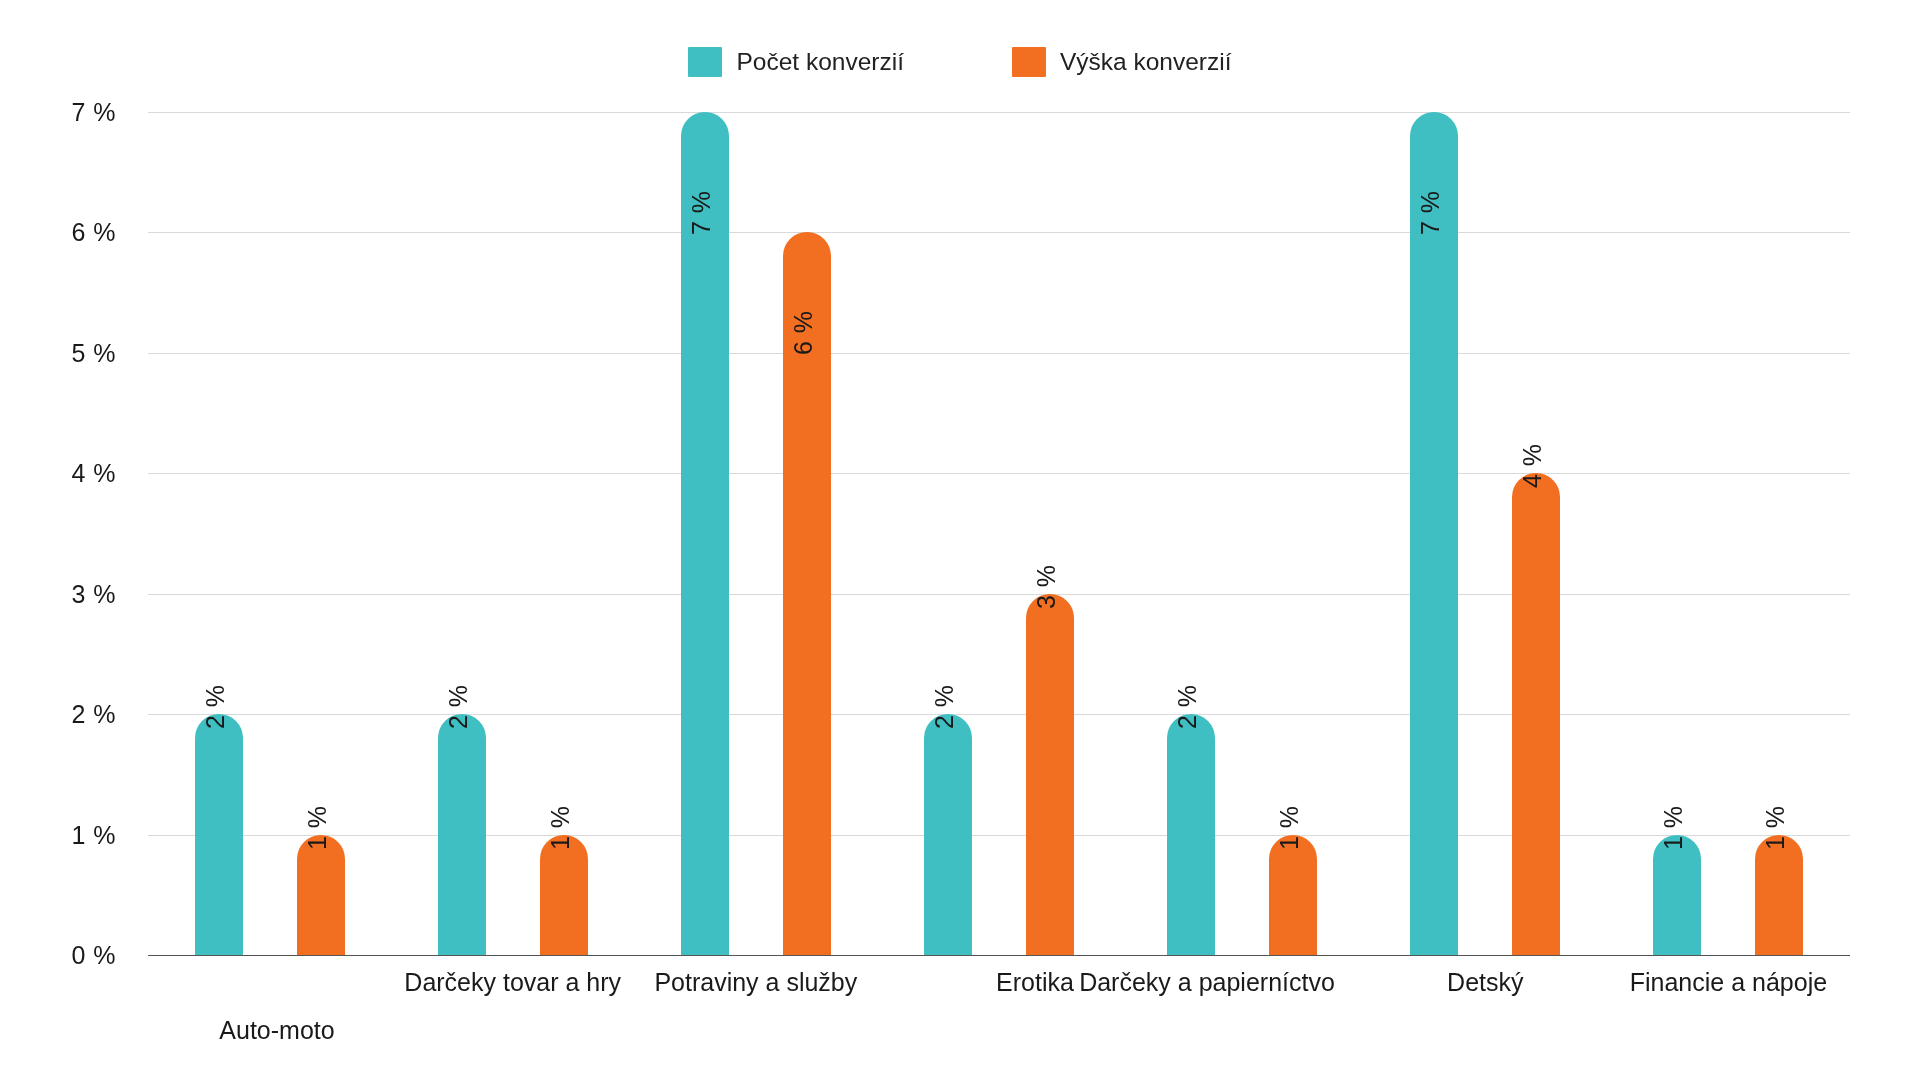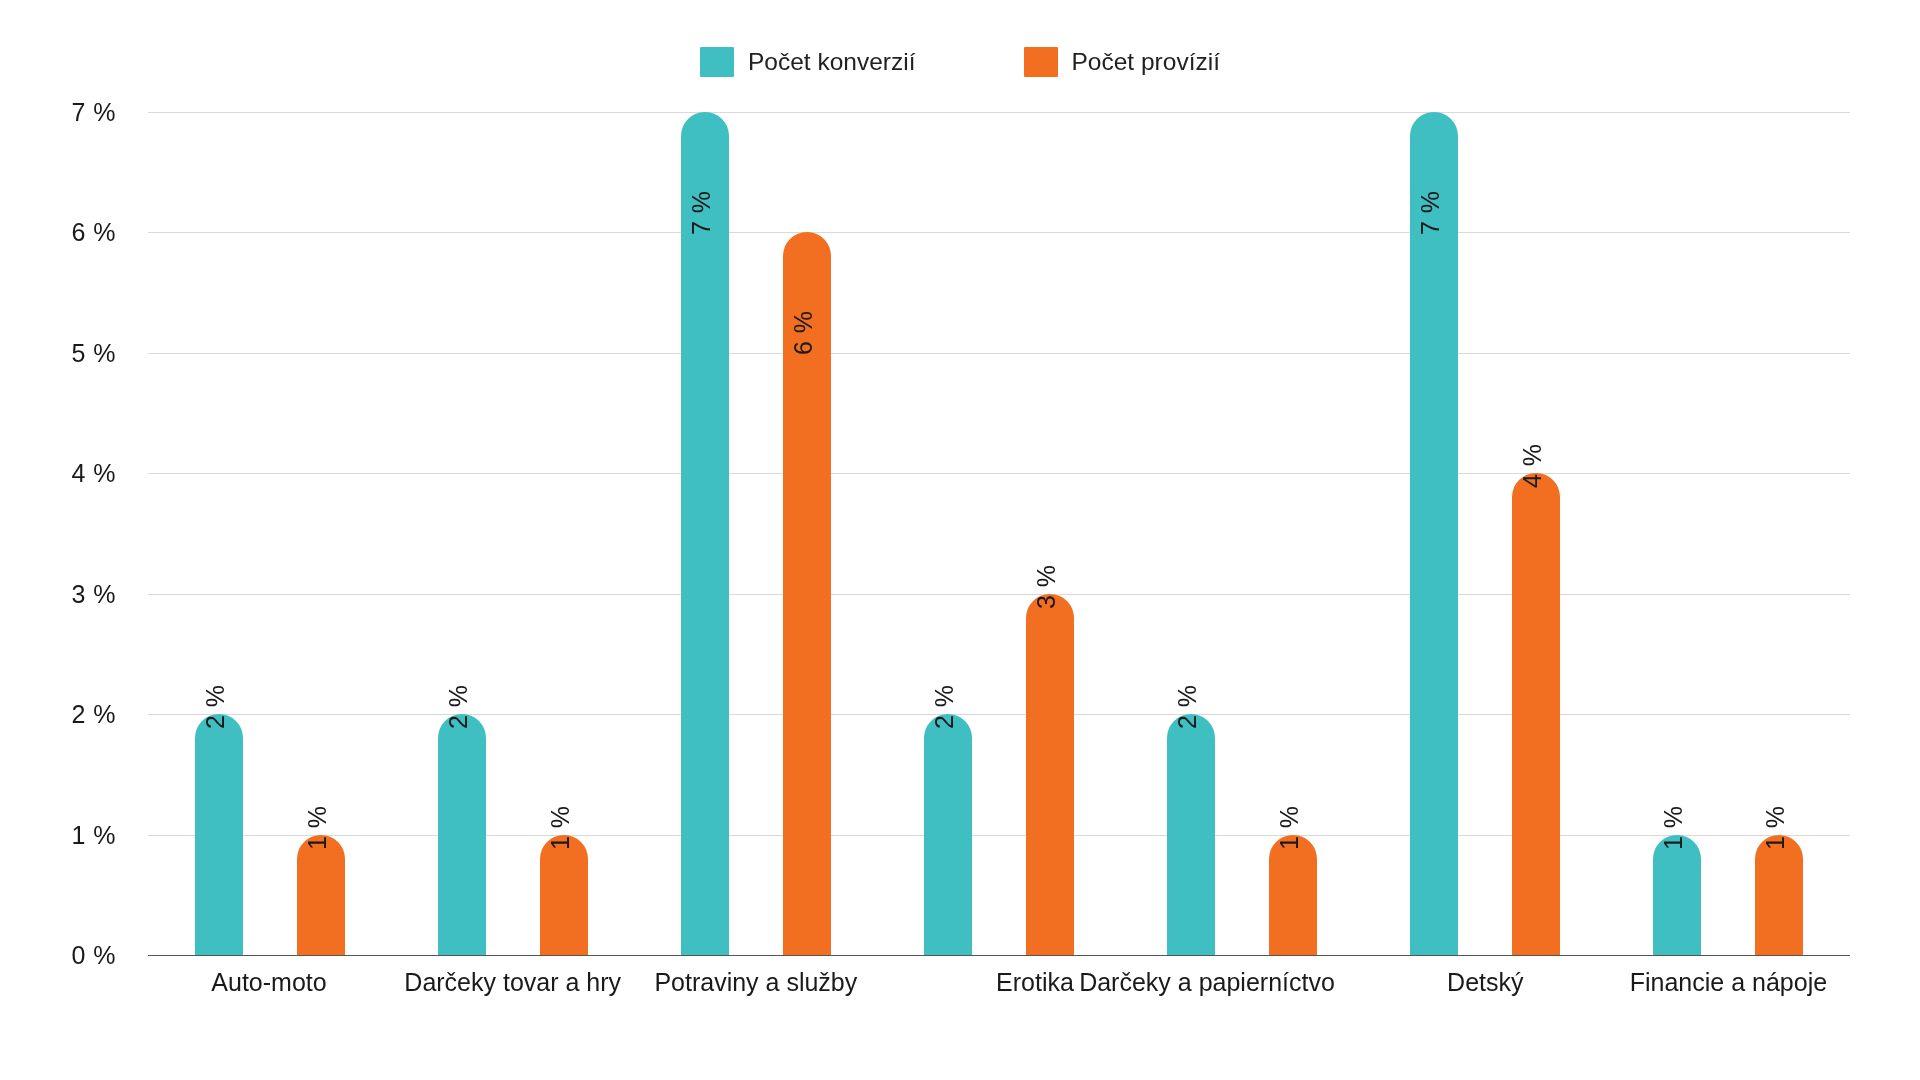--- a/index.html
+++ b/index.html
@@ -138,21 +138,21 @@
 
 <div id="chart-root">
 
   <div class="legend">
     <div class="legend-item">
       <span class="legend-swatch" style="background: rgb(63, 191, 194);"></span>
       <span class="legend-label">Počet konverzií</span>
     </div>
     <div class="legend-item">
       <span class="legend-swatch" style="background: rgb(242, 111, 33);"></span>
-      <span class="legend-label">Počet provízií</span>
+      <span class="legend-label">Výška konverzií</span>
     </div>
   </div>
 
   <div class="ylabels" id="ylabels">
       <div class="ylabel" style="top: 843px;">0 %</div>
       <div class="ylabel" style="top: 722.571px;">1 %</div>
       <div class="ylabel" style="top: 602.143px;">2 %</div>
       <div class="ylabel" style="top: 481.714px;">3 %</div>
       <div class="ylabel" style="top: 361.286px;">4 %</div>
       <div class="ylabel" style="top: 240.857px;">5 %</div>
@@ -197,21 +197,21 @@
         <div class="bar orange" style="left: 1364.29px; width: 48px; height: 481.714px; background: rgb(242, 111, 33);"></div>
         <div class="bar-value" style="left: 1399.29px; top: 347.286px;">4 %</div>
         <div class="bar teal" style="left: 1505.43px; width: 48px; height: 120.429px; background: rgb(63, 191, 194);"></div>
         <div class="bar-value" style="left: 1540.43px; top: 708.571px;">1 %</div>
         <div class="bar orange" style="left: 1607.43px; width: 48px; height: 120.429px; background: rgb(242, 111, 33);"></div>
         <div class="bar-value" style="left: 1642.43px; top: 708.571px;">1 %</div>
       </div>
   </div>
 
   <div class="xlabels" id="xlabels">
-      <div class="xlabel" style="left: 121px;">Auto-moto</div>
+      <div class="xlabel" style="left: 129px; margin-top: 48px;">Auto-moto</div>
       <div class="xlabel" style="left: 364.714px;">Darčeky tovar a hry</div>
       <div class="xlabel" style="left: 607.857px;">Potraviny a služby</div>
       <div class="xlabel" style="left: 851px; margin-left: 36px;">Erotika</div>
       <div class="xlabel" style="left: 1059px;">Darčeky a papierníctvo</div>
       <div class="xlabel" style="left: 1337.29px;">Detský</div>
       <div class="xlabel" style="left: 1580.43px;">Financie a nápoje</div>
     </div>
 
 </div>
 

